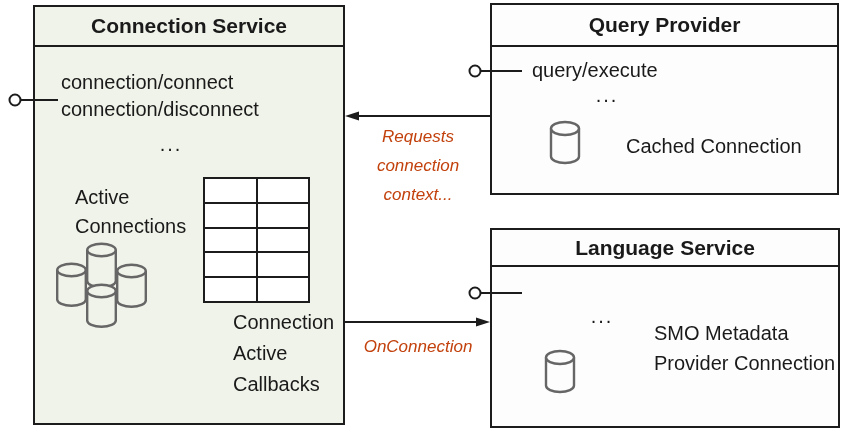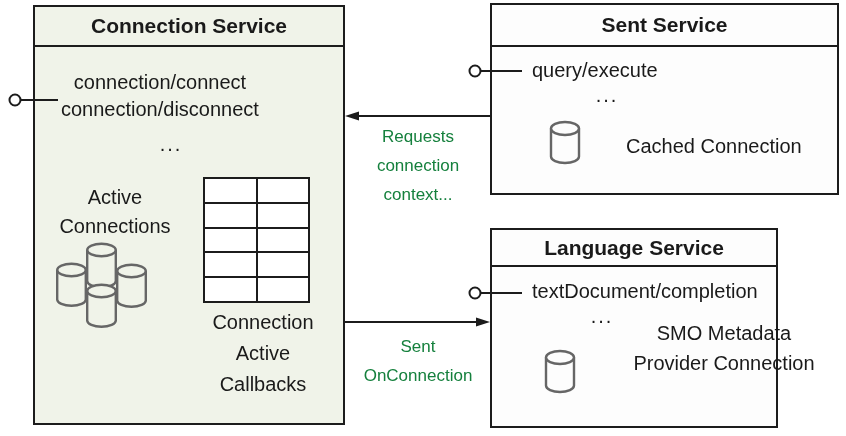--- a/index.html
+++ b/index.html
@@ -10,45 +10,45 @@
   .box { position:absolute; box-sizing:border-box; border:2px solid #1c1c1c; }
   .conn-fill { background:#f0f3e9; }
   .svc-fill  { background:#fdfdfd; }
   .box-header {
     box-sizing:border-box; border-bottom:2px solid #1c1c1c;
     font-weight:700; text-align:center; font-size:21px;
   }
   .abs { position:absolute; }
   .methods { font-size:20px; line-height:27px; white-space:nowrap; }
   .dots-line { font-size:20px; line-height:20px; text-align:center; letter-spacing:2px; }
-  .center-txt { text-align:center; }
+  .center-txt { text-align:left;padding-left:40px; }
   .lbl-20 { font-size:20px; }
   .lbl-22 { font-size:20px; white-space:nowrap;margin-left:36px; }
   .italic-note {
-    position:absolute; font-size:17px; line-height:29px;
-    text-align:center; color:#15803d; z-index:4;
+    position:absolute; font-style:italic; font-size:17px; line-height:29px;
+    text-align:center; color:#c2410c; z-index:4;
   }
   .overlay { position:absolute; left:0; top:0; z-index:5; pointer-events:none; }
   .grid-table {
     position:absolute; box-sizing:border-box; background:#1c1c1c;
     display:grid; grid-template-columns:1fr 1fr; grid-template-rows:repeat(5,1fr);
     gap:2px; padding:2px;
   }
   .grid-table > div { background:#ffffff; }
   .cyl-svg { position:absolute; }
 </style>
 </head>
 <body>
 
 <div class="canvas">
 
   <div class="box conn-fill" style="left:33px; top:5px; width:312px; height:420px;">
     <div class="box-header" style="height:40px; line-height:38px;">Connection Service</div>
 
-    <div class="abs methods" style="left:26px; top:62px;text-align:center;">
+    <div class="abs methods" style="left:26px; top:62px;">
       <div>connection/connect</div>
       <div>connection/disconnect</div>
     </div>
     <div class="abs dots-line" style="left:26px; top:127px; width:220px;">...</div>
 
     <div class="abs center-txt lbl-20" style="left:0px; top:176px; width:160px; line-height:29px;">
       <div>Active</div>
       <div>Connections</div>
     </div>
 
@@ -85,55 +85,53 @@
     </div>
 
     <div class="abs center-txt lbl-20" style="left:158px; top:300px; width:140px; line-height:31px;">
       <div>Connection</div>
       <div>Active</div>
       <div>Callbacks</div>
     </div>
   </div>
 
   <div class="box svc-fill" style="left:490px; top:3px; width:349px; height:192px;">
-    <div class="box-header" style="height:42px; line-height:40px;">Sent Service</div>
+    <div class="box-header" style="height:42px; line-height:40px;">Query Provider</div>
 
     <div class="abs methods" style="left:40px; top:52px;">query/execute</div>
     <div class="abs dots-line" style="left:40px; top:80px; width:150px;">...</div>
 
     <svg class="cyl-svg" style="left:56px; top:114px;" width="34" height="47" viewBox="0 0 34 47">
       <path d="M3 9.5 v28 c0 3.6 6.3 6.5 14 6.5 s14 -2.9 14 -6.5 v-28" fill="#fdfdfd" stroke="#666666" stroke-width="2.4"></path>
       <ellipse cx="17" cy="9.5" rx="14" ry="6.5" fill="#fdfdfd" stroke="#666666" stroke-width="2.4"></ellipse>
     </svg>
     <div class="abs lbl-22" style="left:98px; top:126px; line-height:30px;">Cached Connection</div>
   </div>
 
-  <div class="box svc-fill" style="left:490px; top:228px; width:288px; height:200px;">
+  <div class="box svc-fill" style="left:490px; top:228px; width:350px; height:200px;">
     <div class="box-header" style="height:37px; line-height:35px;">Language Service</div>
 
-    <div class="abs methods" style="left:40px; top:48px;">textDocument/completion</div>
     <div class="abs dots-line" style="left:40px; top:76px; width:140px;">...</div>
 
     <svg class="cyl-svg" style="left:51px; top:118px;" width="34" height="47" viewBox="0 0 34 47">
       <path d="M3 9.5 v28 c0 3.6 6.3 6.5 14 6.5 s14 -2.9 14 -6.5 v-28" fill="#fdfdfd" stroke="#666666" stroke-width="2.4"></path>
       <ellipse cx="17" cy="9.5" rx="14" ry="6.5" fill="#fdfdfd" stroke="#666666" stroke-width="2.4"></ellipse>
     </svg>
     <div class="abs center-txt lbl-22" style="left:86px; top:88px; width:220px; line-height:30px;">
       <div>SMO Metadata</div>
       <div>Provider Connection</div>
     </div>
   </div>
 
   <div class="italic-note" style="left:352px; top:122px; width:132px;">
     <div>Requests</div>
     <div>connection</div>
     <div>context...</div>
   </div>
   <div class="italic-note" style="left:350px; top:332px; width:136px;">
-    <div>Sent</div>
     <div>OnConnection</div>
   </div>
 
   <svg class="overlay" width="846" height="436" viewBox="0 0 846 436">
 
     <g>
       <line x1="20" y1="100" x2="58" y2="100" stroke="#1c1c1c" stroke-width="2"></line>
       <circle cx="15" cy="100" r="5.5" fill="#ffffff" stroke="#1c1c1c" stroke-width="2"></circle>
     </g>
 

